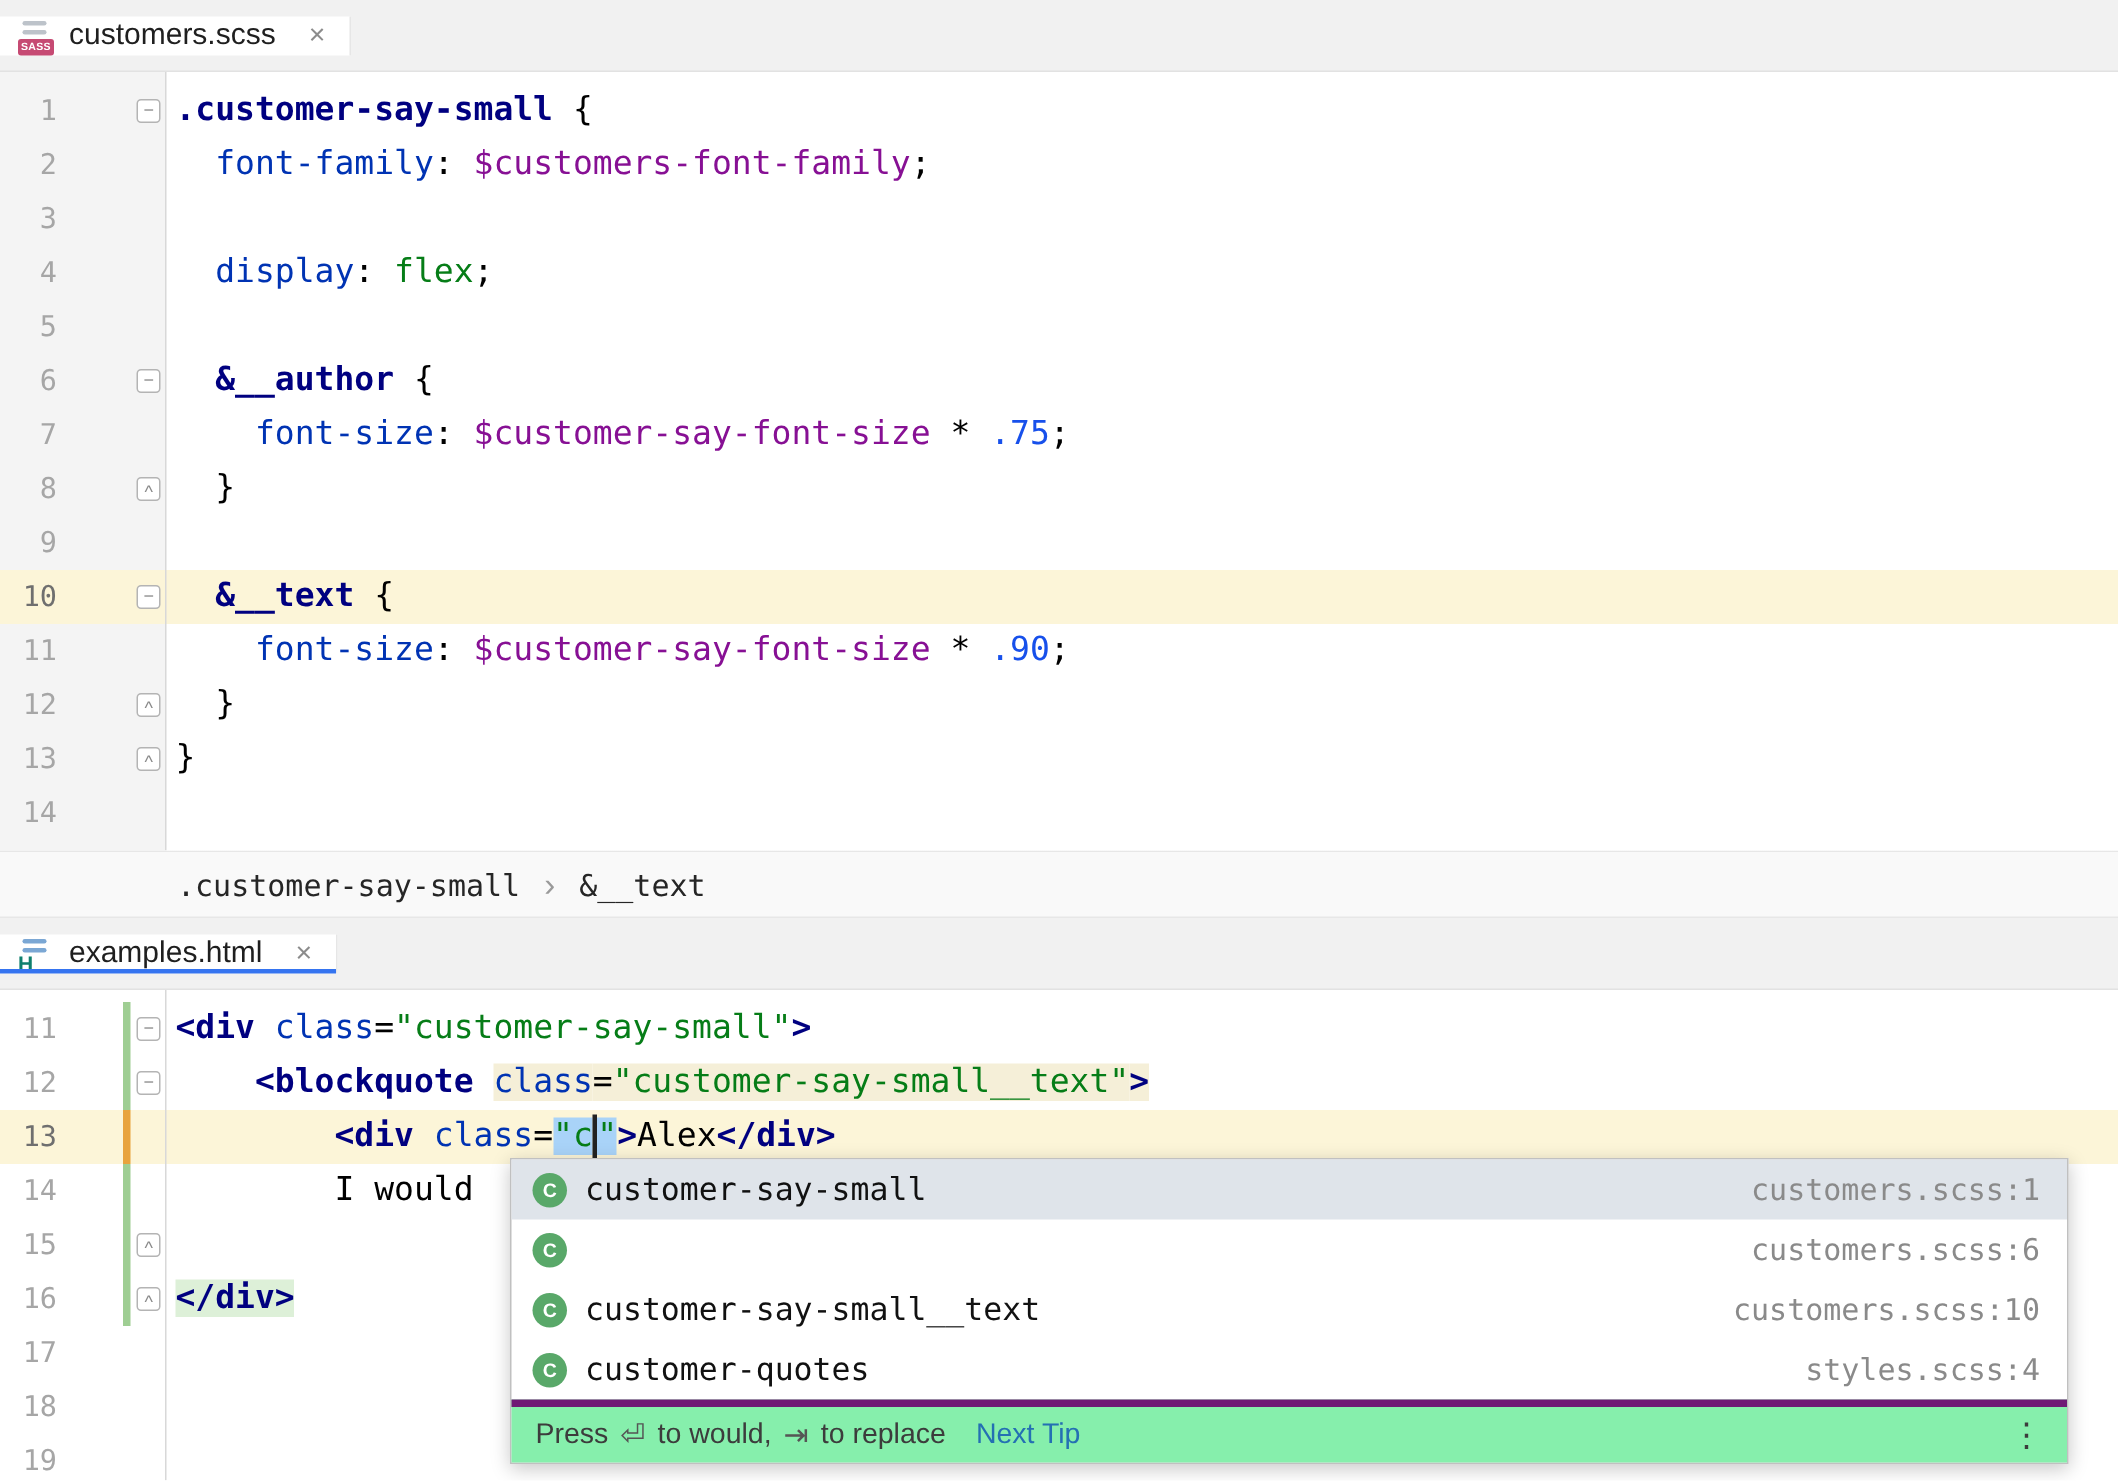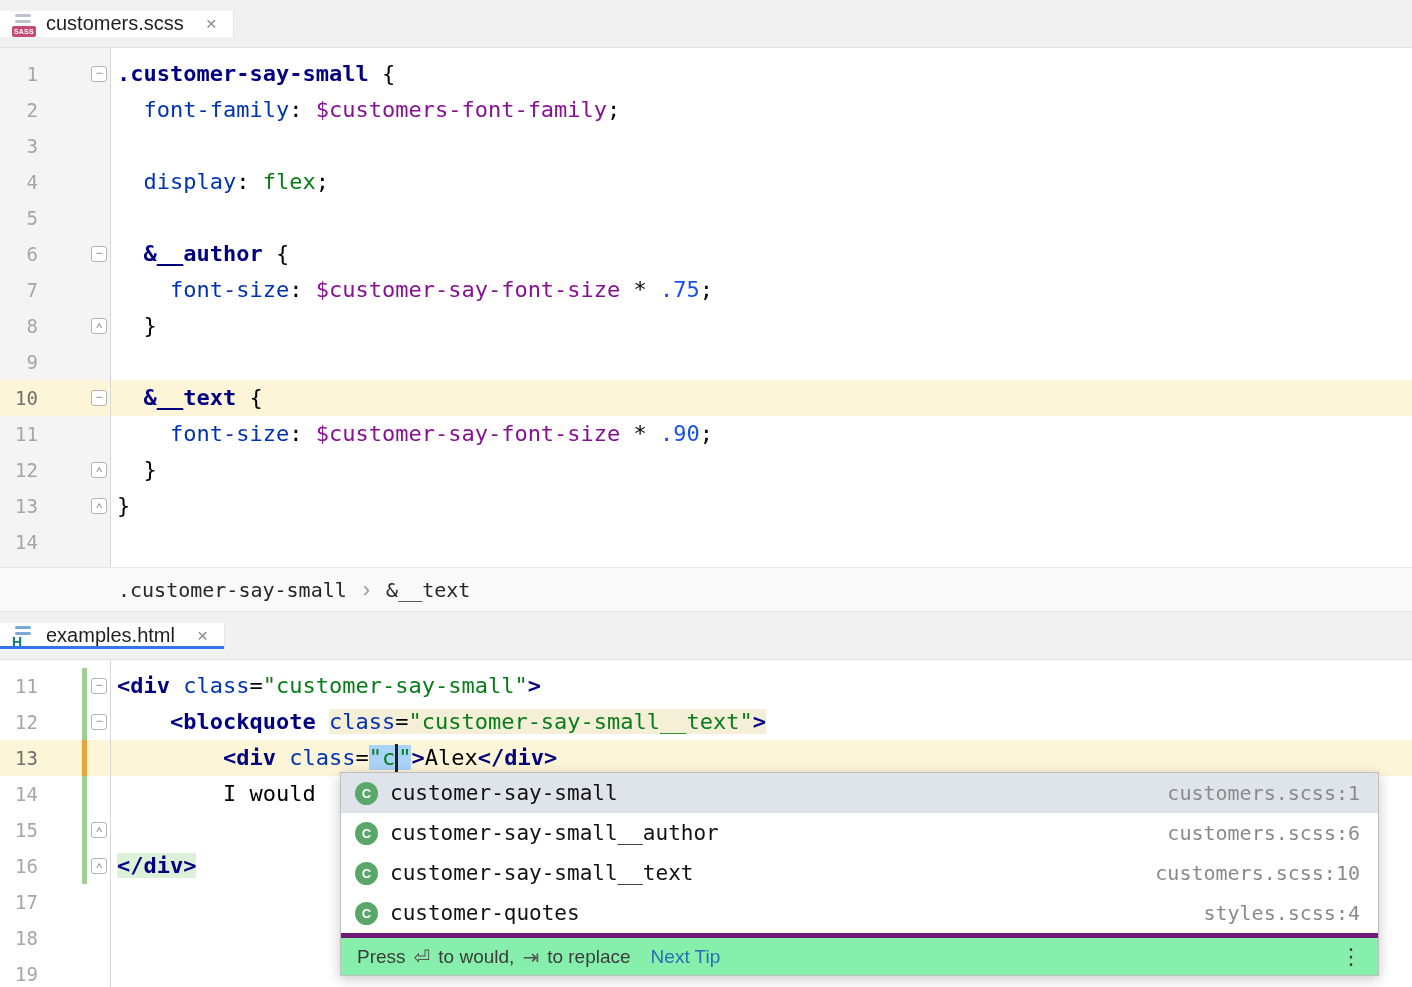--- a/index.html
+++ b/index.html
@@ -209,21 +209,20 @@
 
 <div class="popup">
   <div class="plist">
       <div class="pitem selected">
         <span class="cicon">C</span>
         <span class="plabel">customer-say-small</span>
         <span class="ploc">customers.scss:1</span>
       </div>
       <div class="pitem">
         <span class="cicon">C</span>
-        <span class="plabel">customer-say-small__author</span>
         <span class="ploc">customers.scss:6</span>
       </div>
       <div class="pitem">
         <span class="cicon">C</span>
         <span class="plabel">customer-say-small__text</span>
         <span class="ploc">customers.scss:10</span>
       </div>
       <div class="pitem">
         <span class="cicon">C</span>
         <span class="plabel">customer-quotes</span>

